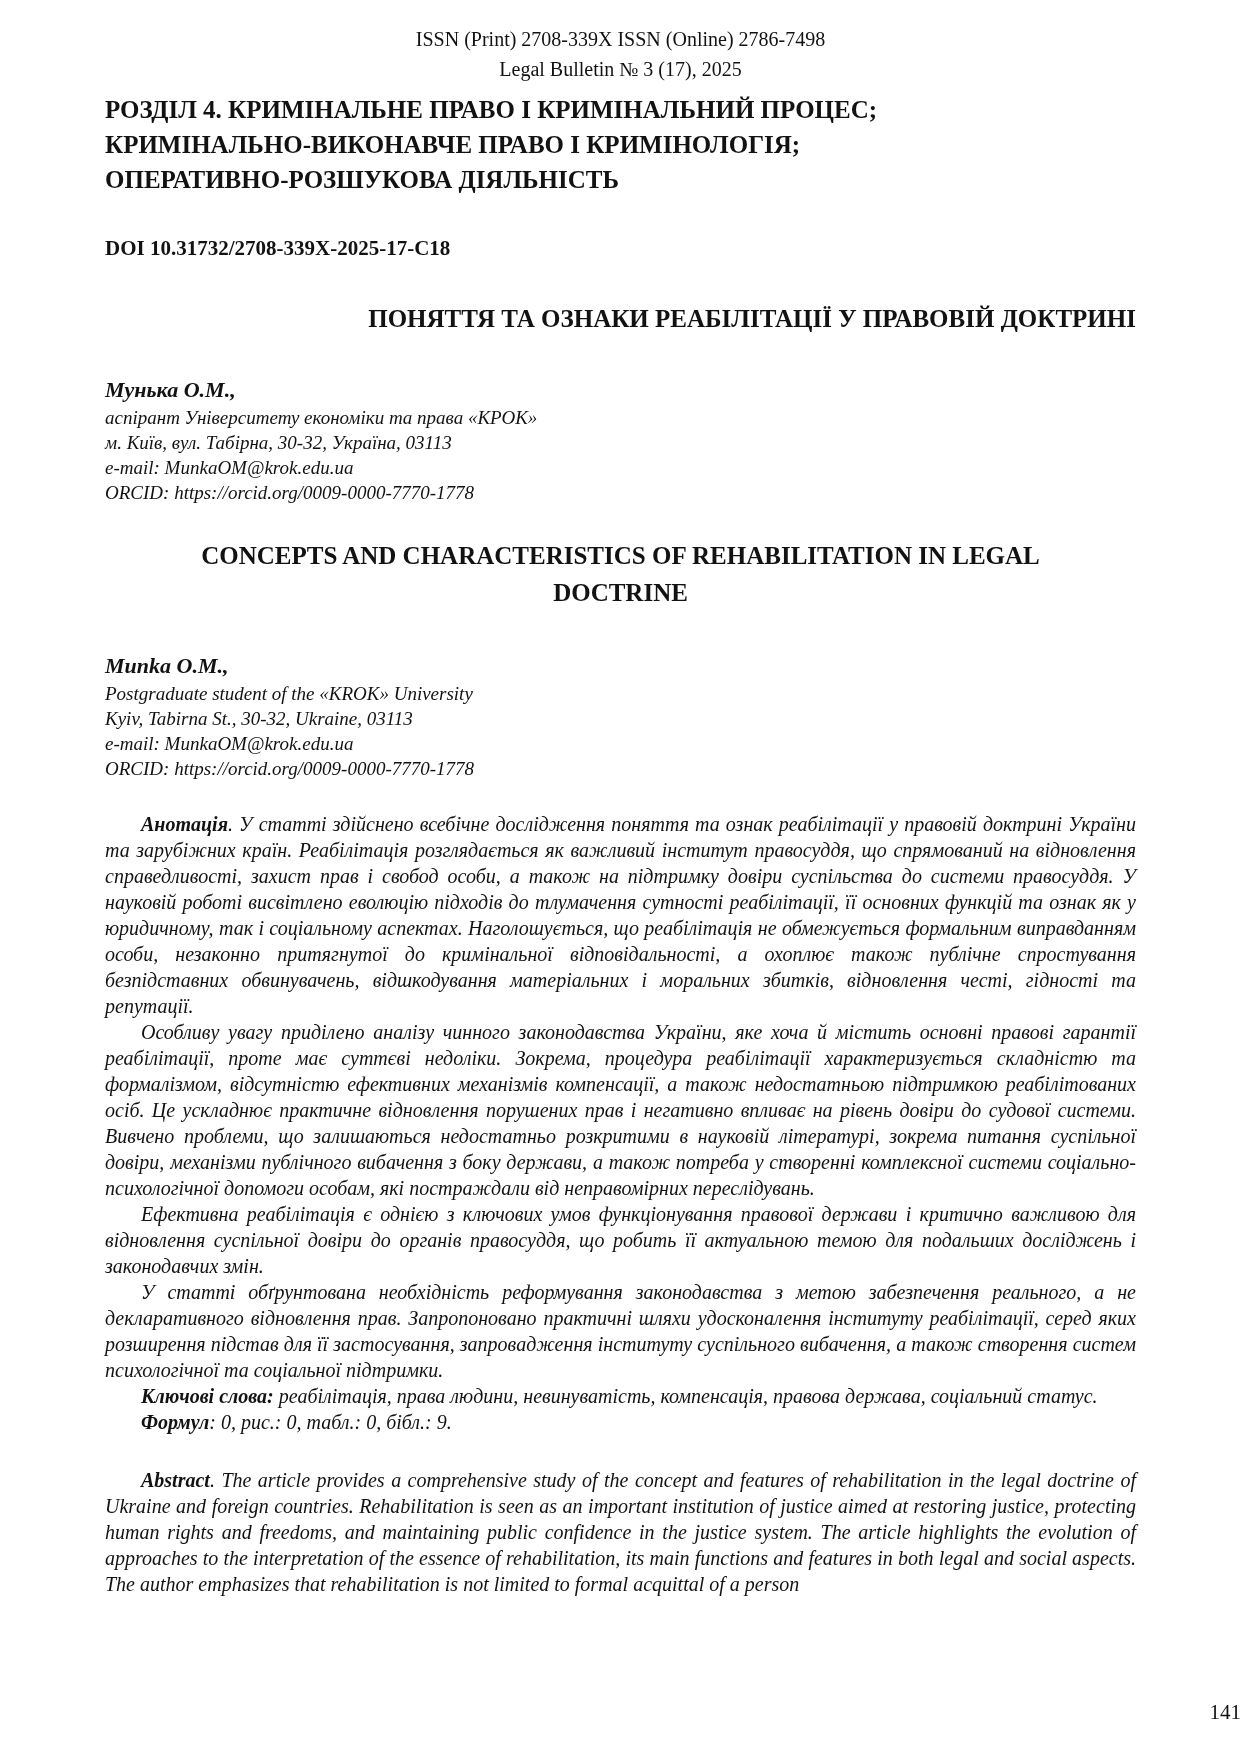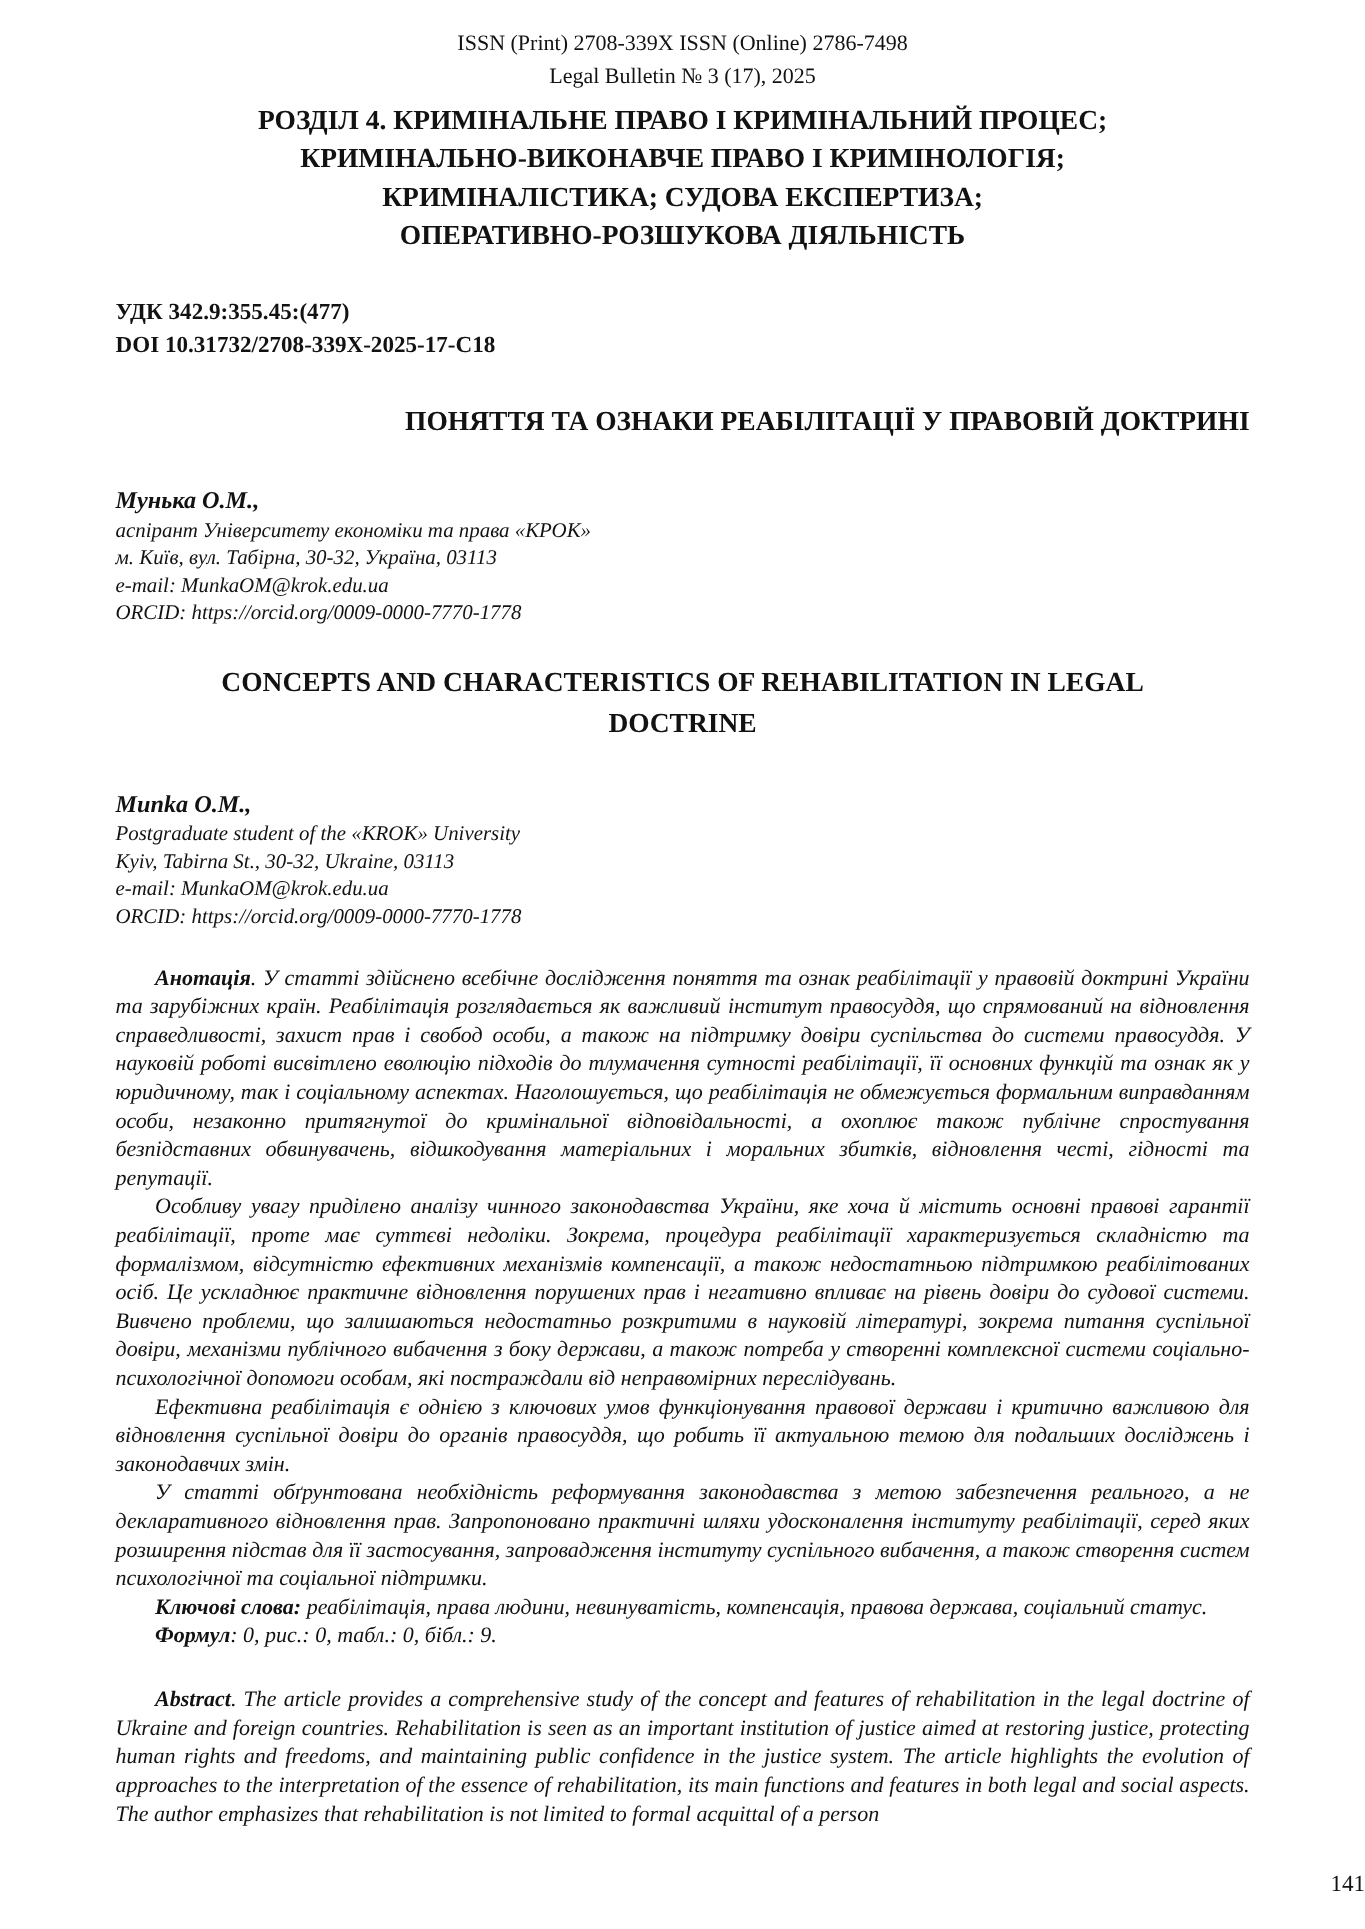--- a/index.html
+++ b/index.html
@@ -7,21 +7,21 @@
   .page {
     position:relative;
     width:1241px; height:1754px;
     background:#ffffff;
     color:#121212;
     font-family:"Liberation Serif", serif;
     padding:24px 105px 0 105px;
     overflow:hidden;
   }
   .page-header { font-size:20px; line-height:30px; text-align:center; }
-  .section-heading { margin-top:8px; text-align:center; }
+  .section-heading { margin-top:8px; }
   .section-heading div { font-weight:bold; font-size:25px; line-height:35px; }
   .meta { margin-top:36px; }
   .meta div { font-weight:bold; font-size:21px; line-height:30px; }
   .article-title {
     margin-top:40px; text-align:right;
     font-weight:bold; font-size:25px; line-height:32px;
   }
   .article-title-en { margin-top:32px; text-align:center; }
   .article-title-en div { font-weight:bold; font-size:25px; line-height:37px; }
   .author-block { margin-top:40px; font-style:italic; }
@@ -47,26 +47,24 @@
 <div class="page">
 
   <div class="page-header">
     <div>ISSN (Print) 2708-339X ISSN (Online) 2786-7498</div>
     <div>Legal Bulletin № 3 (17), 2025</div>
   </div>
 
   <div class="section-heading">
     <div>РОЗДІЛ 4. КРИМІНАЛЬНЕ ПРАВО І КРИМІНАЛЬНИЙ ПРОЦЕС;</div>
     <div>КРИМІНАЛЬНО-ВИКОНАВЧЕ ПРАВО І КРИМІНОЛОГІЯ;</div>
-    <div>КРИМІНАЛІСТИКА; СУДОВА ЕКСПЕРТИЗА;</div>
     <div>ОПЕРАТИВНО-РОЗШУКОВА ДІЯЛЬНІСТЬ</div>
   </div>
 
   <div class="meta">
-    <div>УДК 342.9:355.45:(477)</div>
     <div>DOI 10.31732/2708-339X-2025-17-C18</div>
   </div>
 
   <h1 class="article-title">ПОНЯТТЯ ТА ОЗНАКИ РЕАБІЛІТАЦІЇ У ПРАВОВІЙ ДОКТРИНІ</h1>
 
   <div class="author-block">
     <div class="author-name">Мунька О.М.,</div>
     <div class="author-line">аспірант Університету економіки та права «КРОК»</div>
     <div class="author-line">м. Київ, вул. Табірна, 30-32, Україна, 03113</div>
     <div class="author-line">e-mail: MunkaOM@krok.edu.ua</div>

